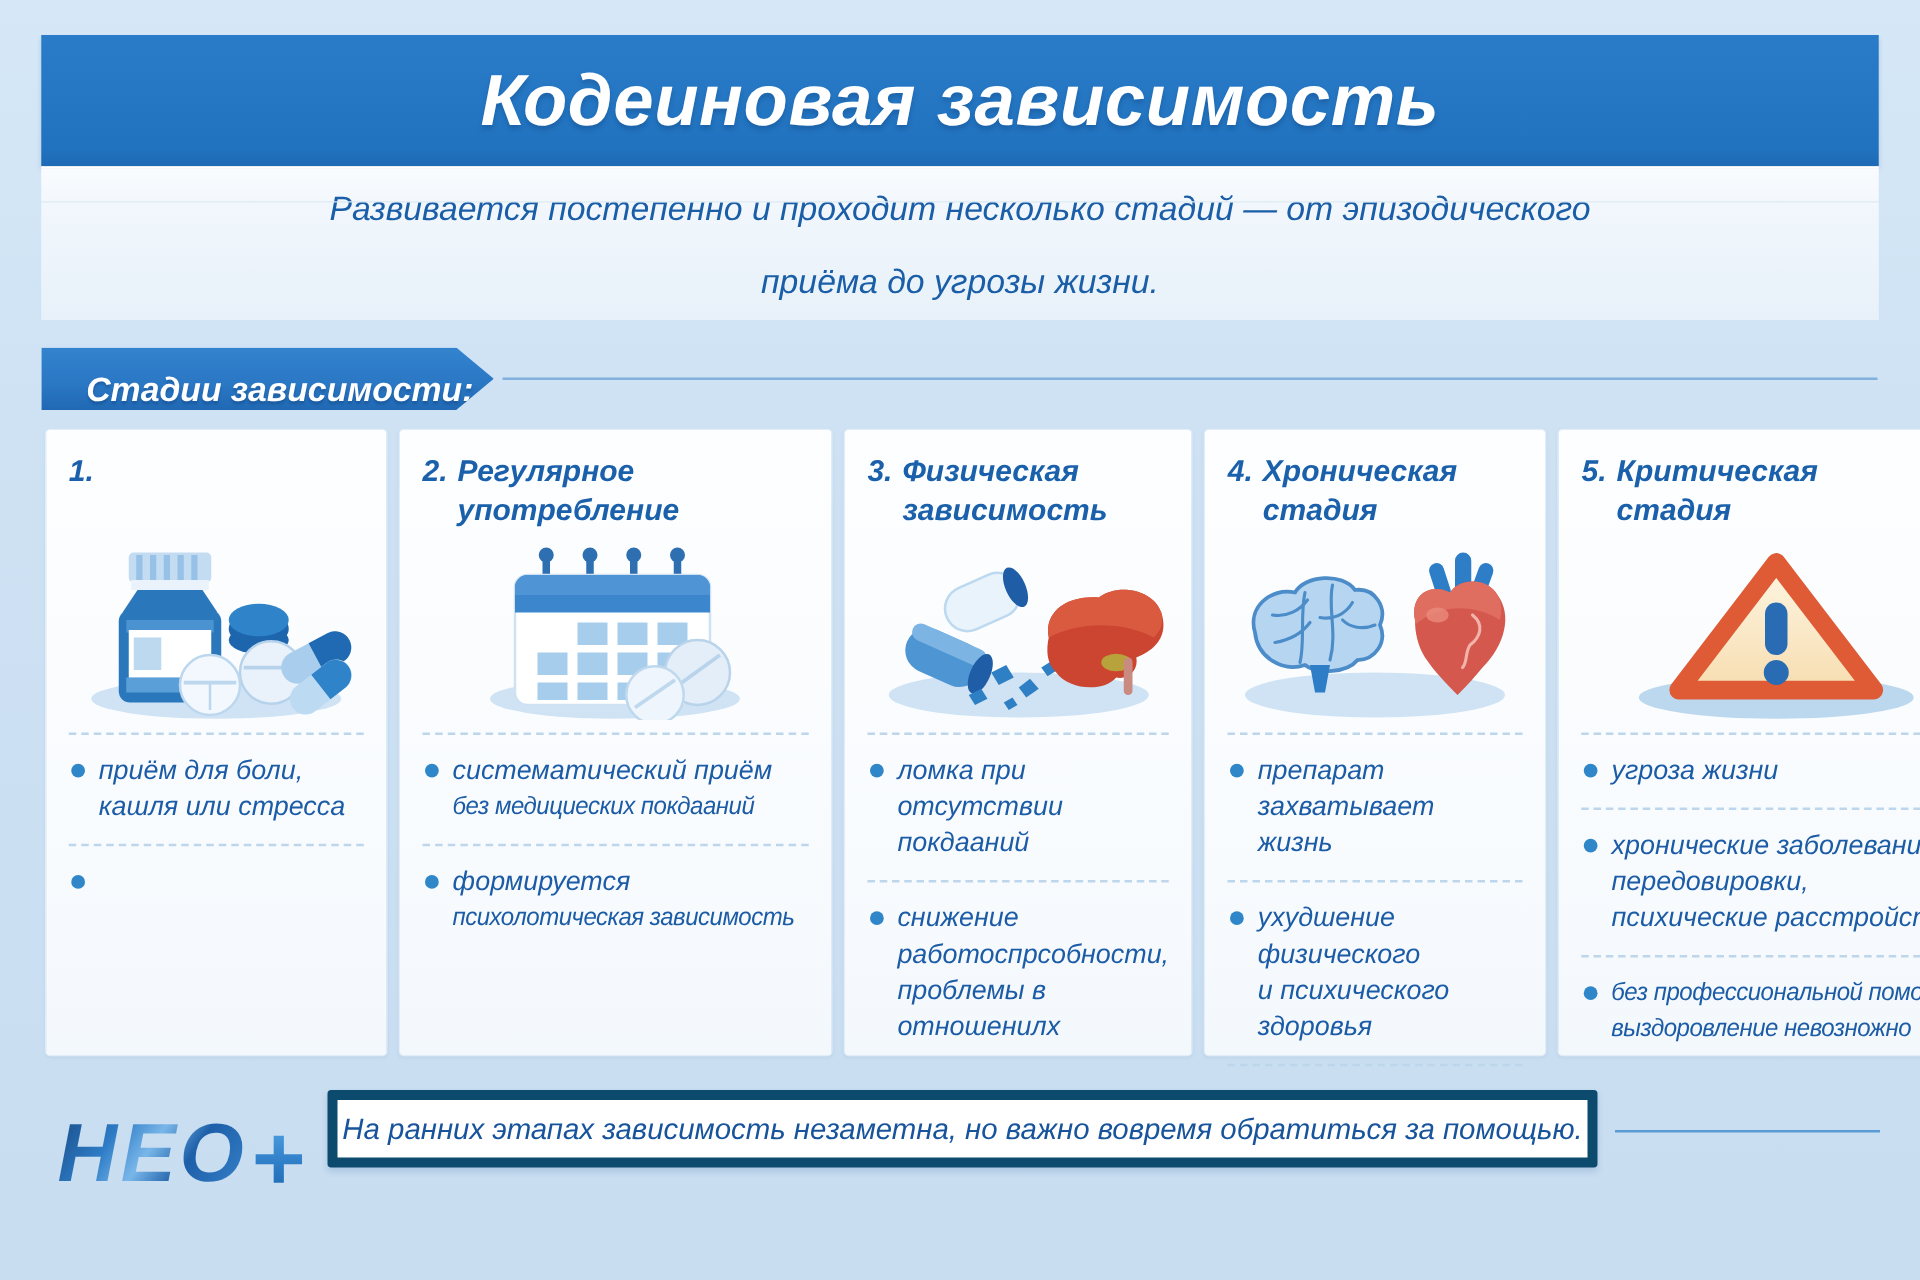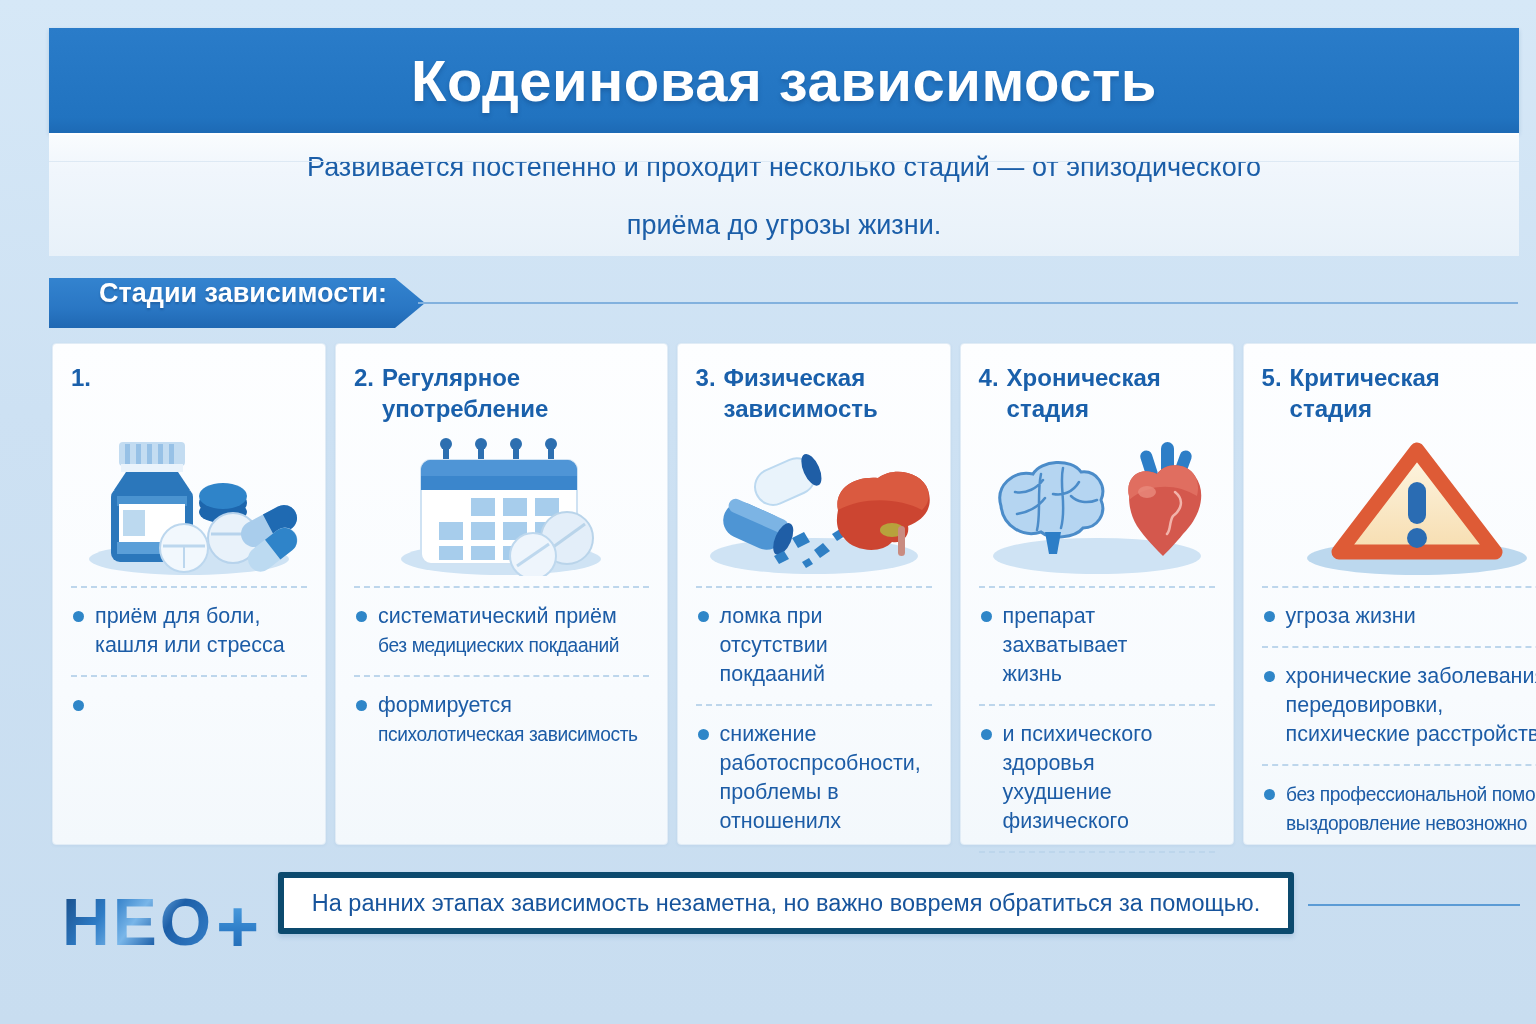--- a/index.html
+++ b/index.html
@@ -2,21 +2,21 @@
 <html><head>
 <meta charset="utf-8">
 <style>
   html,body{margin:0;padding:0;}
   body{
     width:1536px;height:1024px;
     background:linear-gradient(180deg,#d6e8f7 0%,#cde1f3 40%,#c8ddf0 100%);
     font-family:"Liberation Sans","DejaVu Sans",sans-serif;
     overflow:hidden;position:relative;
   }
-  .stage-wrap{position:absolute;left:16px;top:0;width:1404px;height:1024px;}
+  .stage-wrap{position:absolute;left:0;top:0;width:1404px;height:1024px;font-style:italic;}
 
   
   .header{
     position:absolute;left:33px;top:28px;width:1470px;height:105px;
     background:linear-gradient(180deg,#2a7cc9 0%,#2173c0 85%,#1d6ab5 100%);
     display:flex;align-items:center;justify-content:center;
     box-shadow:0 2px 4px rgba(20,70,130,.18);
   }
   .header-title{
     color:#ffffff;font-size:58px;font-weight:700;letter-spacing:.5px;
@@ -32,21 +32,21 @@
     gap:20px;
   }
   .intro:before{content:"";position:absolute;left:0;top:26px;width:100%;height:1px;background:#dde9f4;}
   .intro-line{color:#1b5ea8;font-size:27px;line-height:38px;font-weight:500;}
 
   
   .banner{
     position:absolute;left:33px;top:278px;width:362px;height:50px;
     background:linear-gradient(180deg,#3383cf 0%,#2a77c4 60%,#2068b3 100%);
     clip-path:polygon(0 0,calc(100% - 30px) 0,100% 50%,calc(100% - 30px) 100%,0 100%);
-    display:flex;align-items:flex-start;padding-left:14px;
+    display:flex;align-items:flex-end;
   }
   .banner-label{color:#ffffff;font-size:27px;font-weight:700;padding-left:36px;
     text-shadow:0 2px 2px rgba(10,50,100,.3);}
   .banner-line{position:absolute;left:402px;top:302px;width:1100px;height:2px;background:#82b1de;}
 
   
   .cards{
     position:absolute;left:36px;top:343px;width:1464px;height:502px;
     display:flex;gap:9px;
   }
@@ -79,21 +79,21 @@
     background:linear-gradient(125deg,#16467f 0%,#2e7cc6 30%,#79b6e9 48%,#1d5fa8 66%,#3a86cf 100%);
     -webkit-background-clip:text;background-clip:text;color:transparent;
   }
   .logo-plus{
     font-size:74px;font-weight:700;margin-left:2px;line-height:66px;
     background:linear-gradient(180deg,#57a9e7 0%,#2f7ec8 55%,#1d64ae 100%);
     -webkit-background-clip:text;background-clip:text;color:transparent;
   }
   .note-box{
     position:absolute;left:262px;top:872px;width:1016px;height:62px;
-    background:#ffffff;border:6px solid #0c4a6e;border-radius:3px;
+    background:#ffffff;border:8px solid #0c4a6e;border-radius:3px;
     box-shadow:0 3px 5px rgba(50,100,160,.18);
     display:flex;align-items:center;justify-content:center;box-sizing:border-box;
   }
   .note-text{color:#17549c;font-size:23.5px;font-weight:500;}
   .note-line{position:absolute;left:1292px;top:904px;width:212px;height:2px;background:#5b9bd5;}
 </style>
 </head>
 <body>
 
 <div class="stage-wrap">
@@ -339,22 +339,22 @@
           <span class="dot"></span>
           <div class="blines">
             <div>препарат захватывает</div>
             <div>жизнь</div>
           </div>
         </div>
         <div class="divider"></div>
         <div class="bullet">
           <span class="dot"></span>
           <div class="blines">
+            <div>ухудшение физического</div>
             <div>и психического здоровья</div>
-            <div>ухудшение физического</div>
           </div>
         </div>
         <div class="divider"></div>
         <div class="bullet">
           <span class="dot"></span>
           <div class="blines">
             <div>социальная деградация</div>
           </div>
         </div>
       </div>

